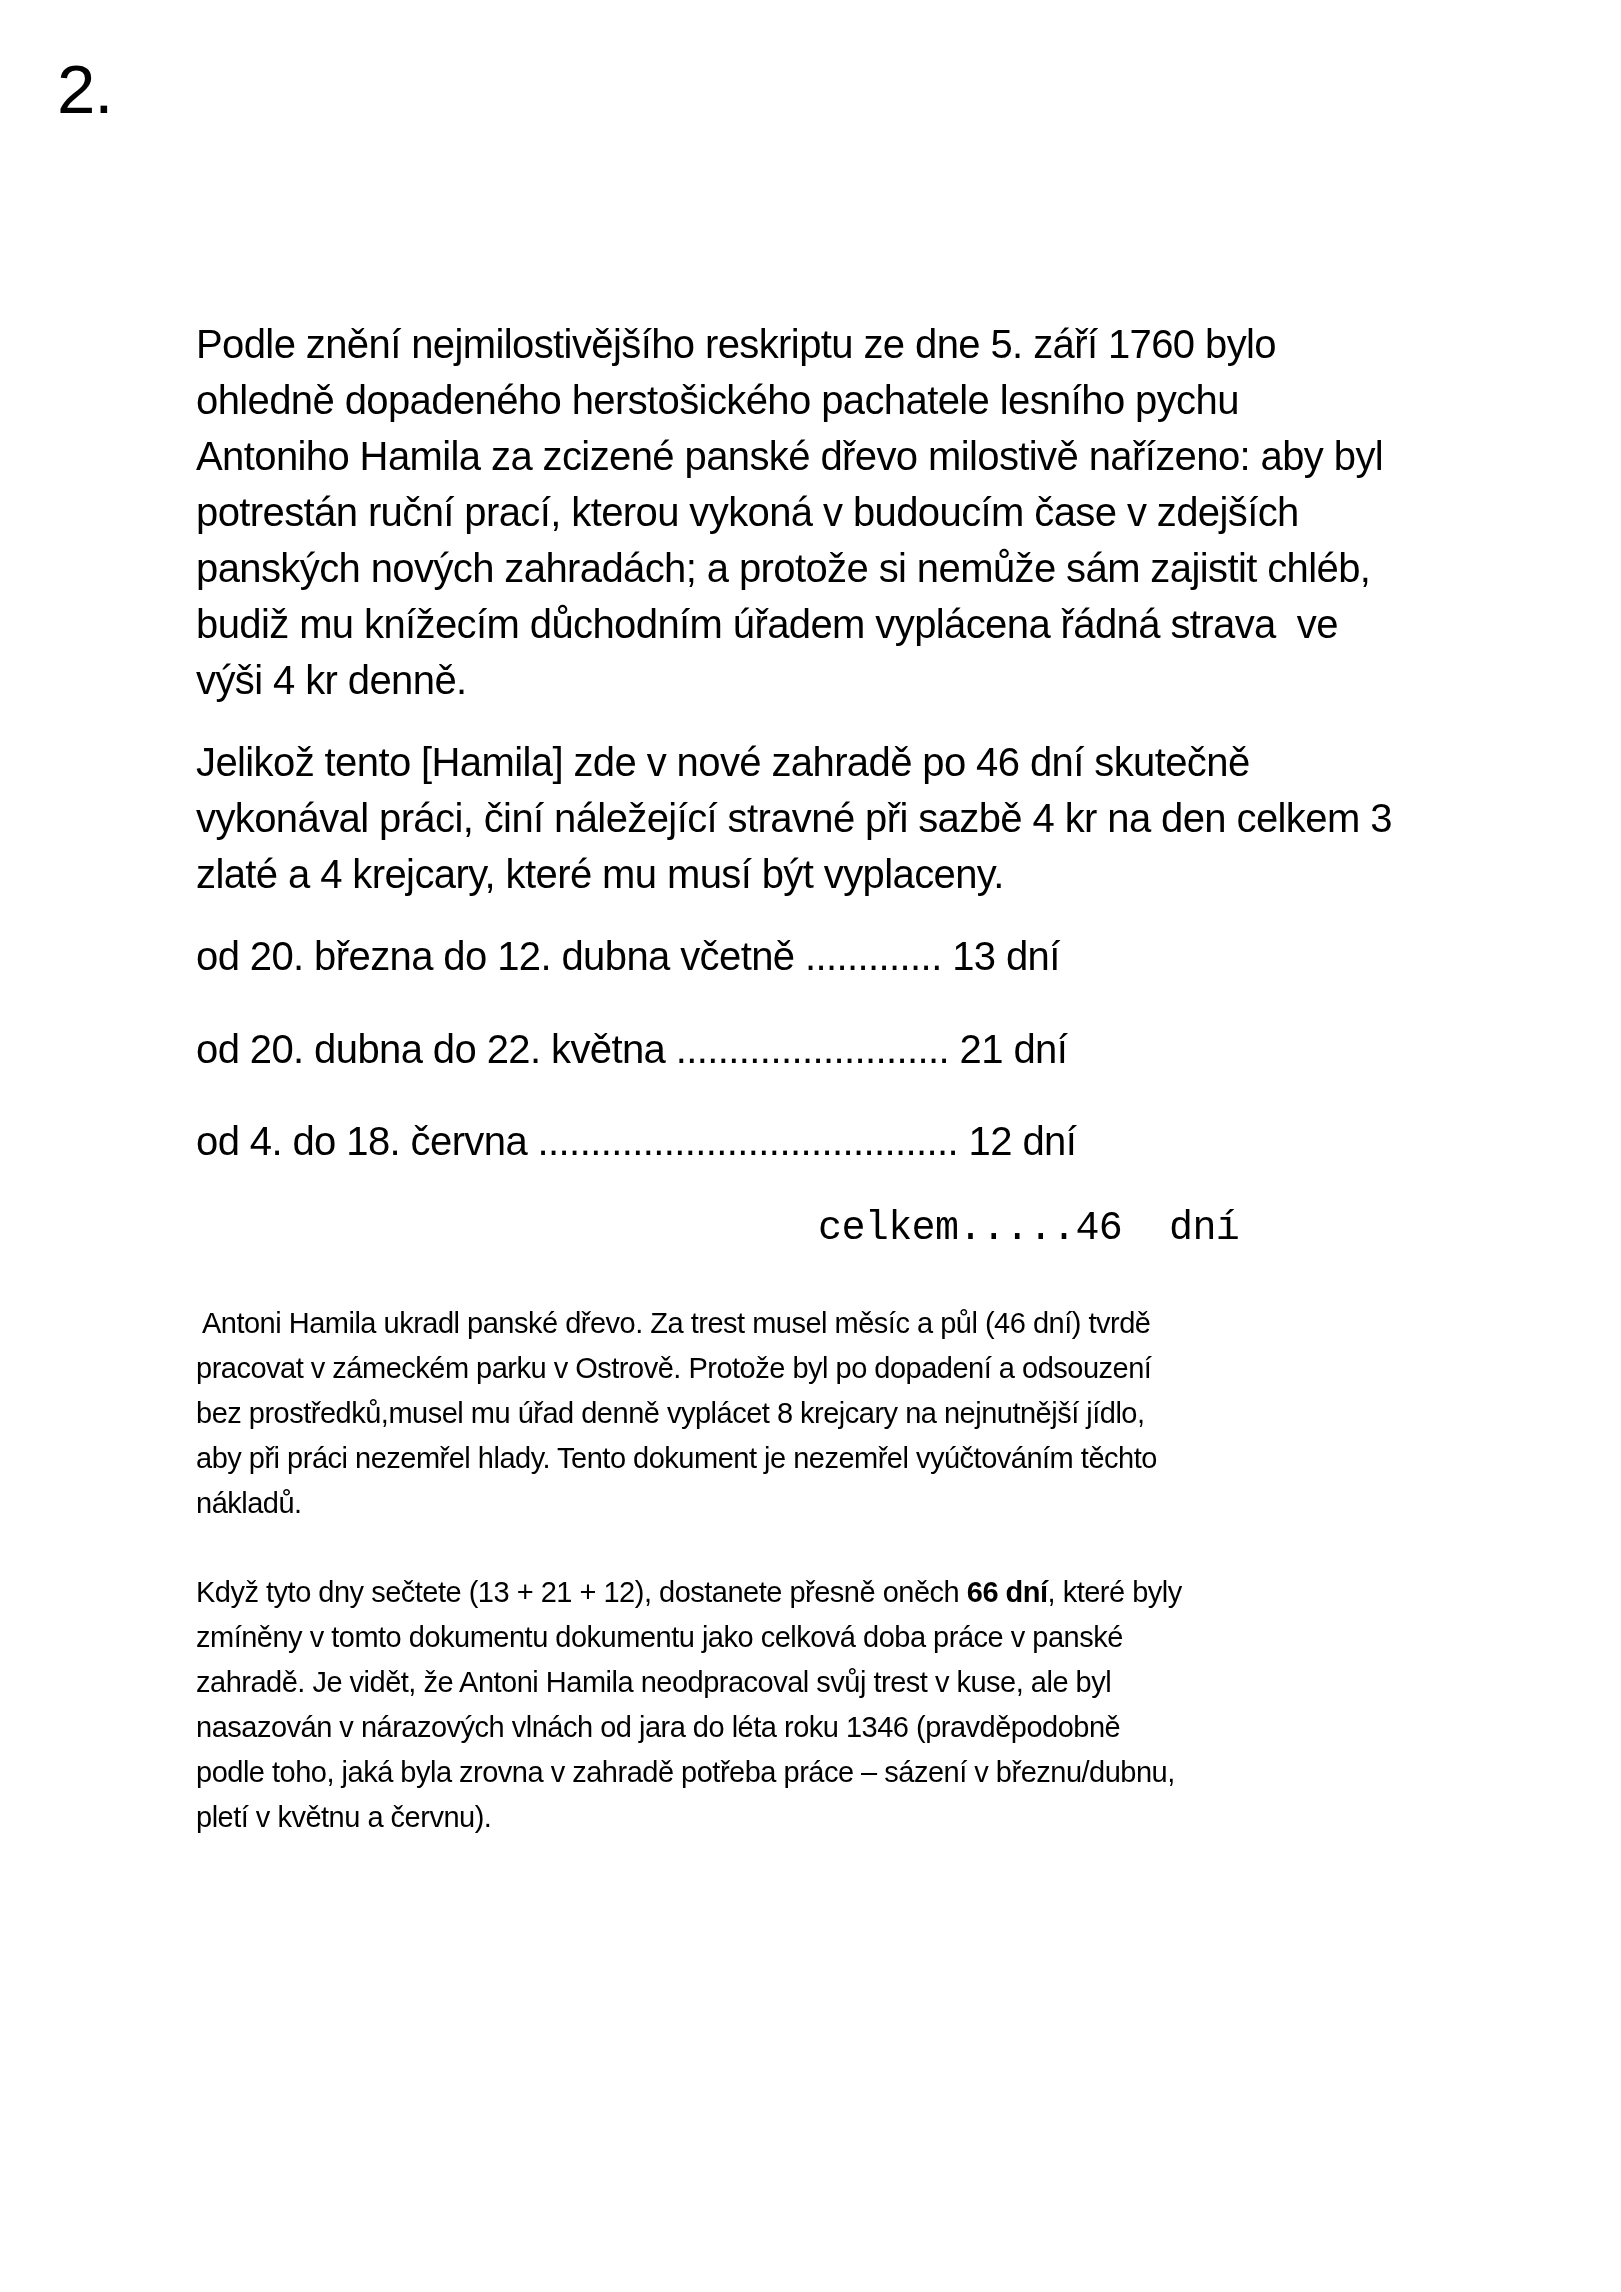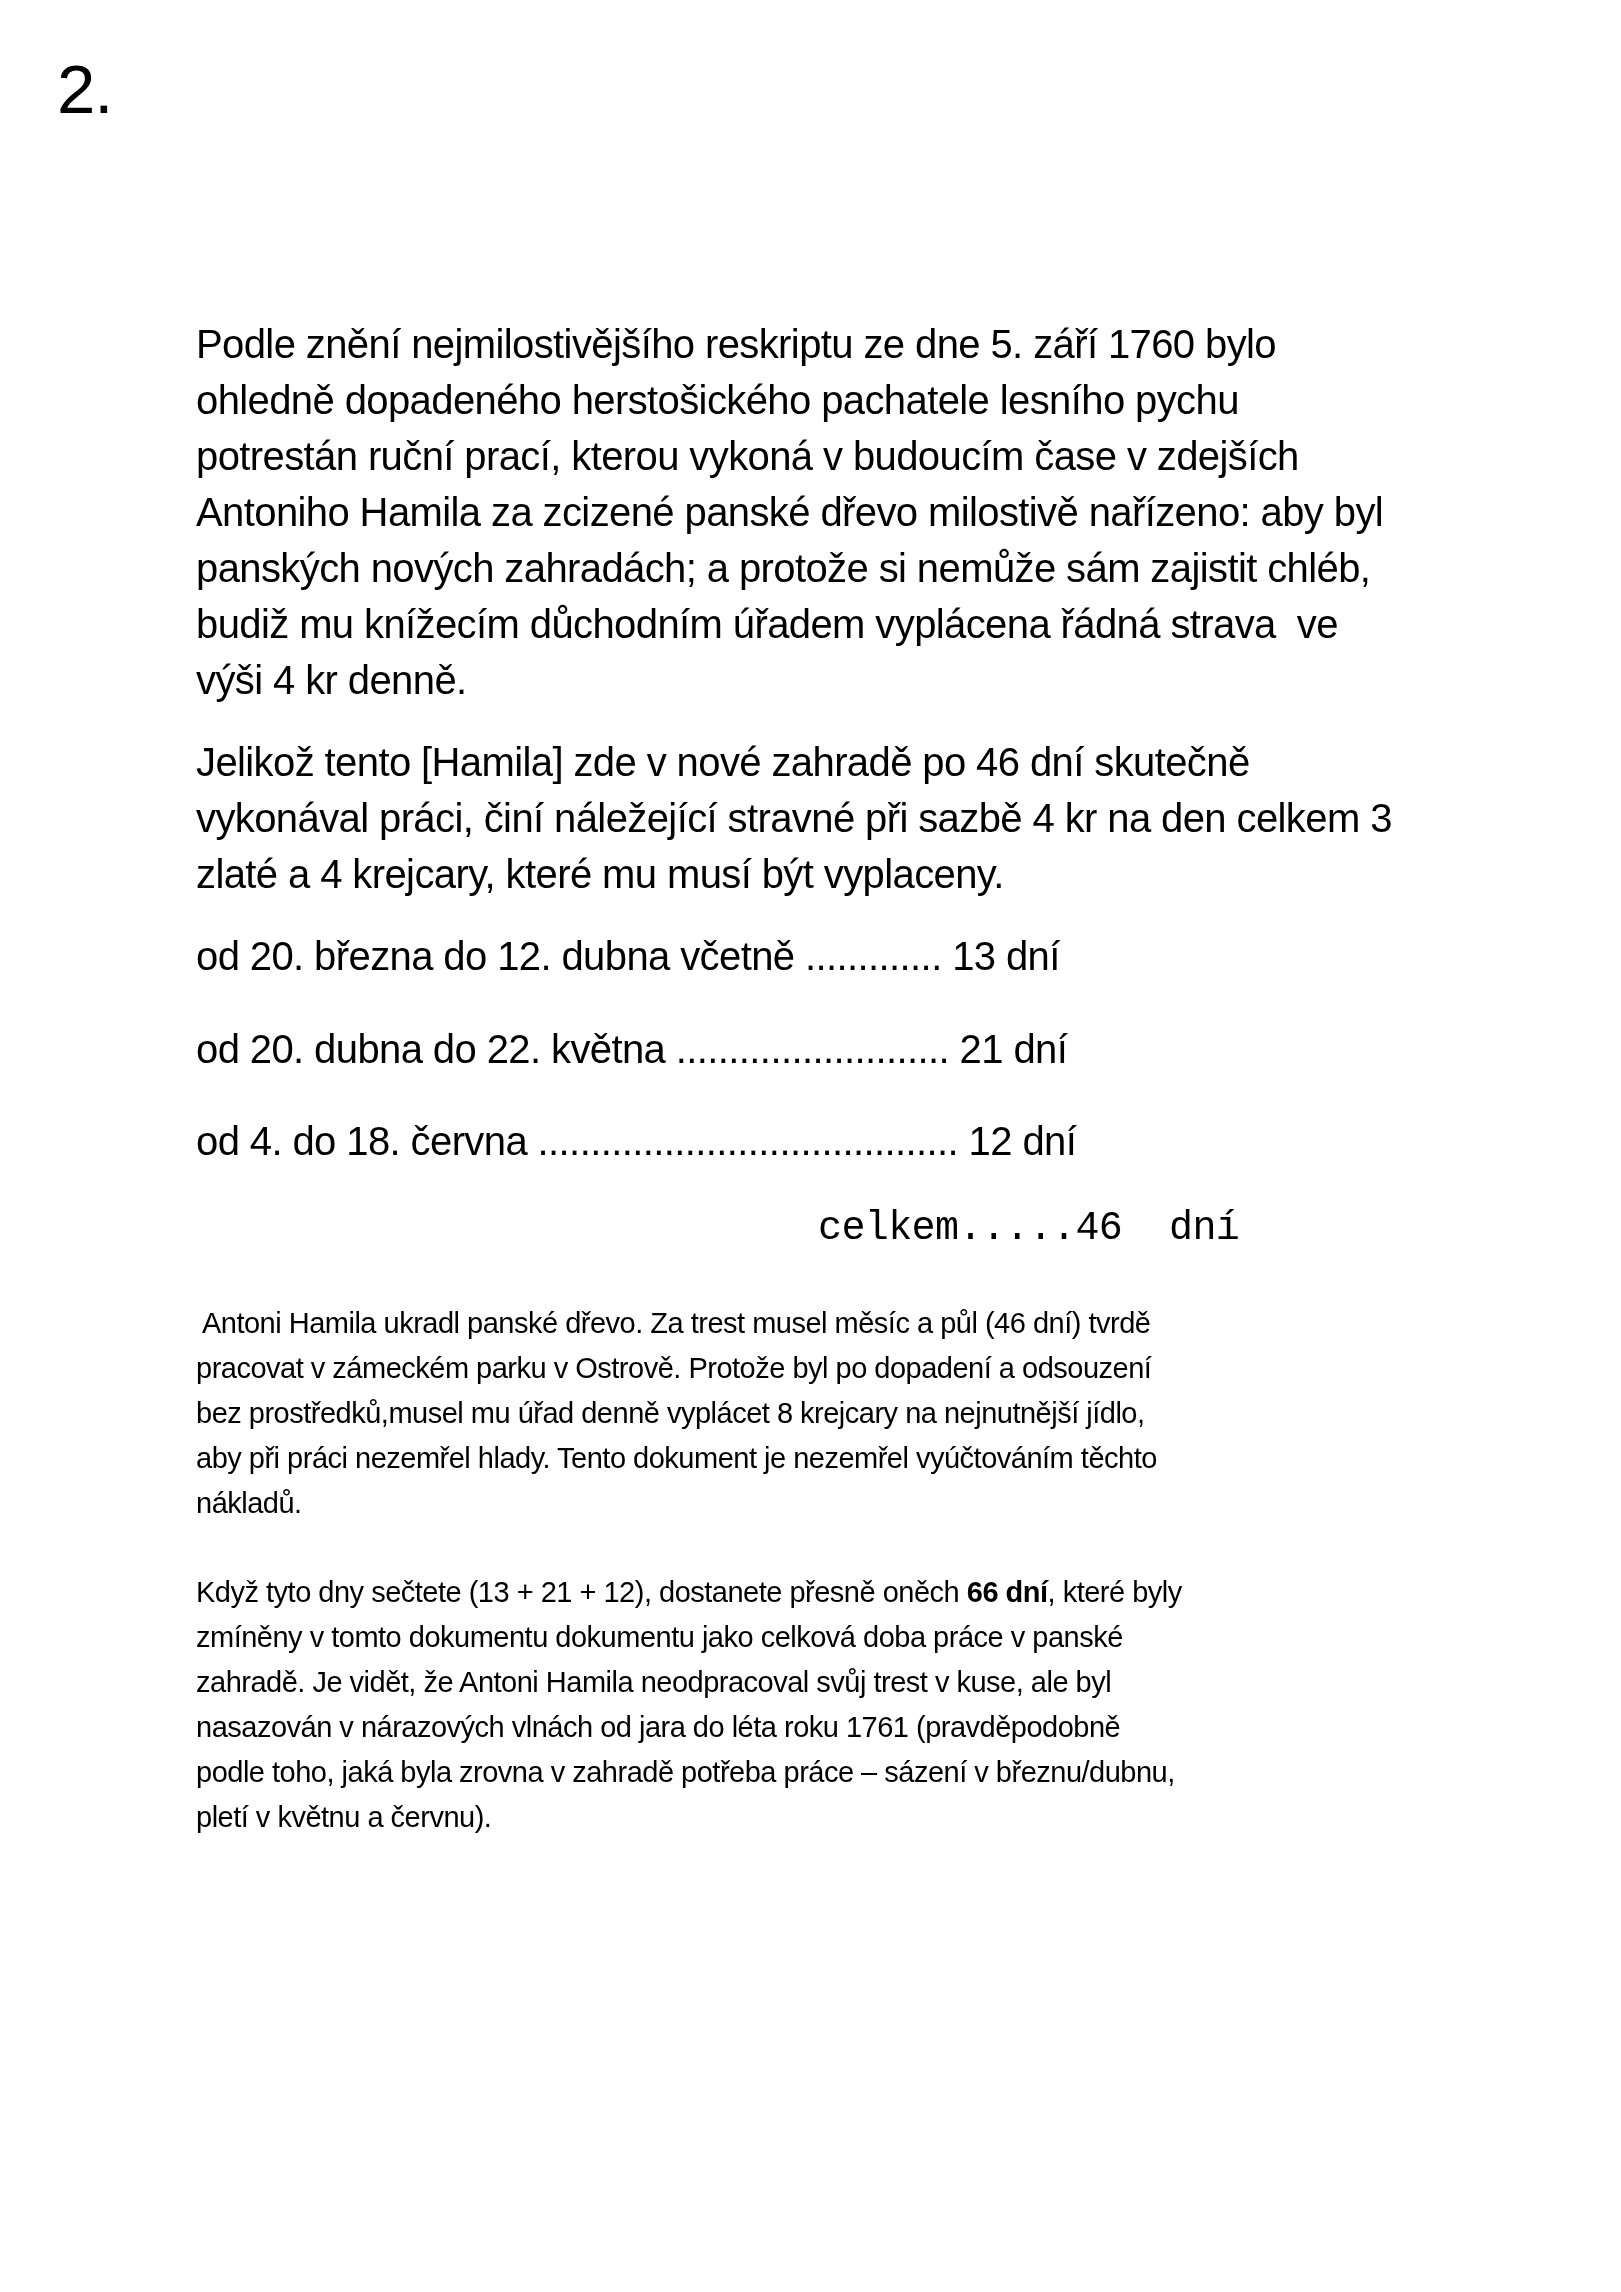--- a/index.html
+++ b/index.html
@@ -52,22 +52,22 @@
 </head>
 <body>
 
 <div class="page">
 
   <div class="heading">2.</div>
 
   <div class="block body-text" style="top:316px;">
     <span class="line">Podle znění nejmilostivějšího reskriptu ze dne 5. září 1760 bylo</span>
     <span class="line">ohledně dopadeného herstošického pachatele lesního pychu</span>
+    <span class="line">Antoniho Hamila za zcizené panské dřevo milostivě nařízeno: aby byl</span>
     <span class="line">potrestán ruční prací, kterou vykoná v budoucím čase v zdejších</span>
-    <span class="line">Antoniho Hamila za zcizené panské dřevo milostivě nařízeno: aby byl</span>
     <span class="line">panských nových zahradách; a protože si nemůže sám zajistit chléb,</span>
     <span class="line">budiž mu knížecím důchodním úřadem vyplácena řádná strava  ve</span>
     <span class="line">výši 4 kr denně.</span>
   </div>
 
   <div class="block body-text" style="top:734px;">
     <span class="line">Jelikož tento [Hamila] zde v nové zahradě po 46 dní skutečně</span>
     <span class="line">vykonával práci, činí náležející stravné při sazbě 4 kr na den celkem 3</span>
     <span class="line">zlaté a 4 krejcary, které mu musí být vyplaceny.</span>
   </div>
@@ -83,19 +83,19 @@
     <span class="line">pracovat v zámeckém parku v Ostrově. Protože byl po dopadení a odsouzení</span>
     <span class="line">bez prostředků,musel mu úřad denně vyplácet 8 krejcary na nejnutnější jídlo,</span>
     <span class="line">aby při práci nezemřel hlady. Tento dokument je nezemřel vyúčtováním těchto</span>
     <span class="line">nákladů.</span>
   </div>
 
   <div class="block small-text" style="top:1570px;">
     <span class="line"><span>Když tyto dny sečtete (13 + 21 + 12), dostanete přesně oněch </span><span class="bold">66 dní</span><span>, které byly</span></span>
     <span class="line">zmíněny v tomto dokumentu dokumentu jako celková doba práce v panské</span>
     <span class="line">zahradě. Je vidět, že Antoni Hamila neodpracoval svůj trest v kuse, ale byl</span>
-    <span class="line">nasazován v nárazových vlnách od jara do léta roku 1761 (pravděpodobně</span>
+    <span class="line">nasazován v nárazových vlnách od jara do léta roku 1346 (pravděpodobně</span>
     <span class="line">podle toho, jaká byla zrovna v zahradě potřeba práce – sázení v březnu/dubnu,</span>
     <span class="line">pletí v květnu a červnu).</span>
   </div>
 
 </div>
 
 
 </body></html>

